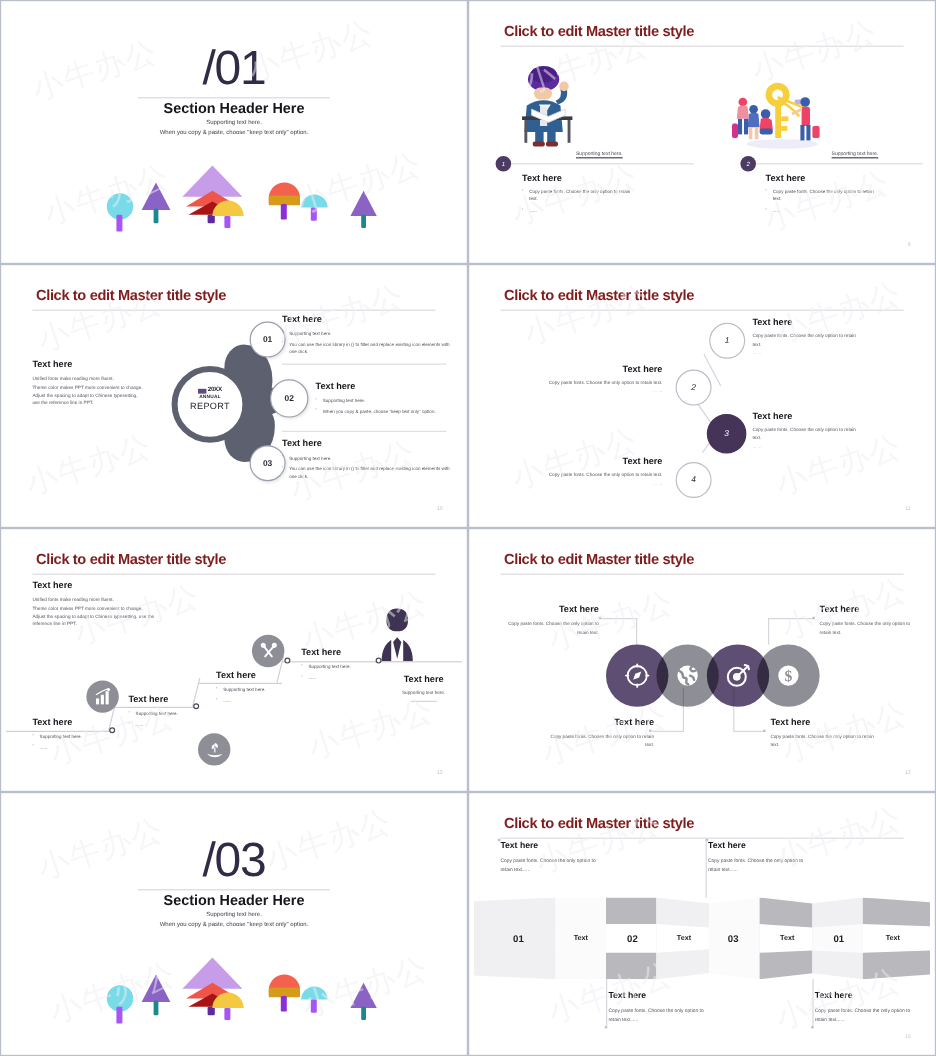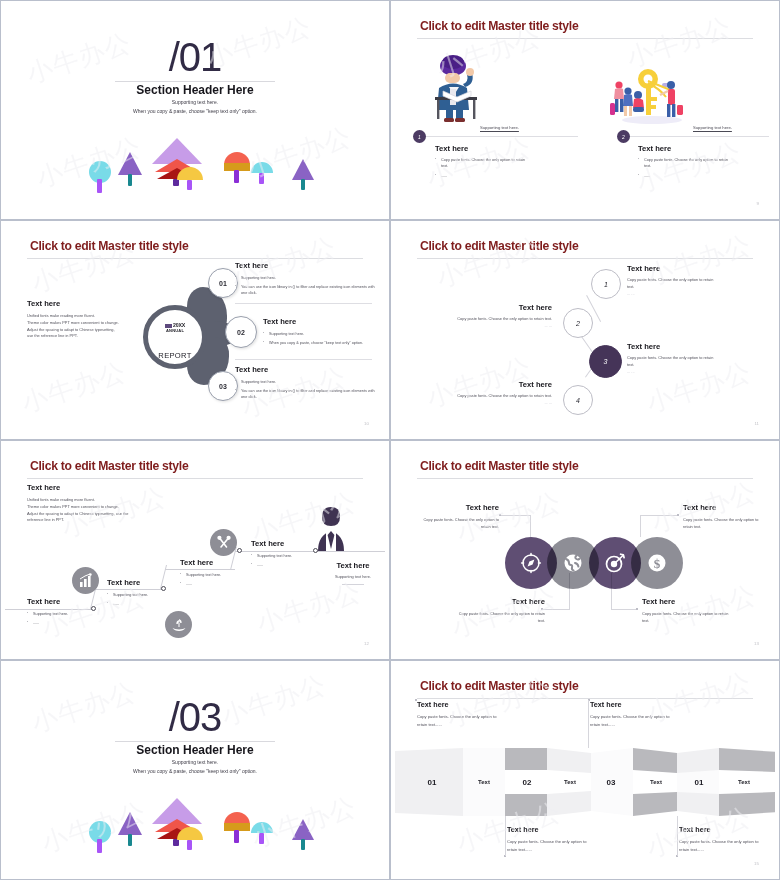--- a/index.html
+++ b/index.html
@@ -346,21 +346,21 @@
       <div class="mm-blob" style="left:182px;top:96px;width:52px;height:26px;border-radius:20% 60% 60% 20%;"></div>
       <div class="mm-blob" style="left:182px;top:112px;width:42px;height:48px;border-radius:10% 35% 60% 40%;"></div>
 
       <div class="mm-ring" style="left:138px;top:80px;width:64px;height:64px;"></div>
       <div class="logo-box" style="left:146px;top:98px;width:48px;">
         <div class="logo-r1">
           <div class="logo-sq"></div>
           <div class="logo-yr">20XX</div>
         </div>
         <div class="logo-r2" style="margin-top:1px;">ANNUAL</div>
-        <div class="logo-r3" style="margin-top:19px;text-align:right;">REPORT</div>
+        <div class="logo-r3" style="margin-top:2px;text-align:right;">REPORT</div>
       </div>
 
       <div class="mm-small" style="left:203px;top:43px;width:30px;height:30px;">01</div>
       <div class="mm-small" style="left:220px;top:91px;width:32px;height:32px;">02</div>
       <div class="mm-small" style="left:203px;top:146px;width:30px;height:30px;">03</div>
 
       <div style="position:absolute;left:230px;top:36px;width:140px;">
         <div class="th">Text here</div>
         <div class="bullet" style="margin-top:5px;">Supporting text here.</div>
         <div class="bullet" style="margin-top:3px;">You can use the icon library in  () to filter and replace existing icon elements with one click.</div>

